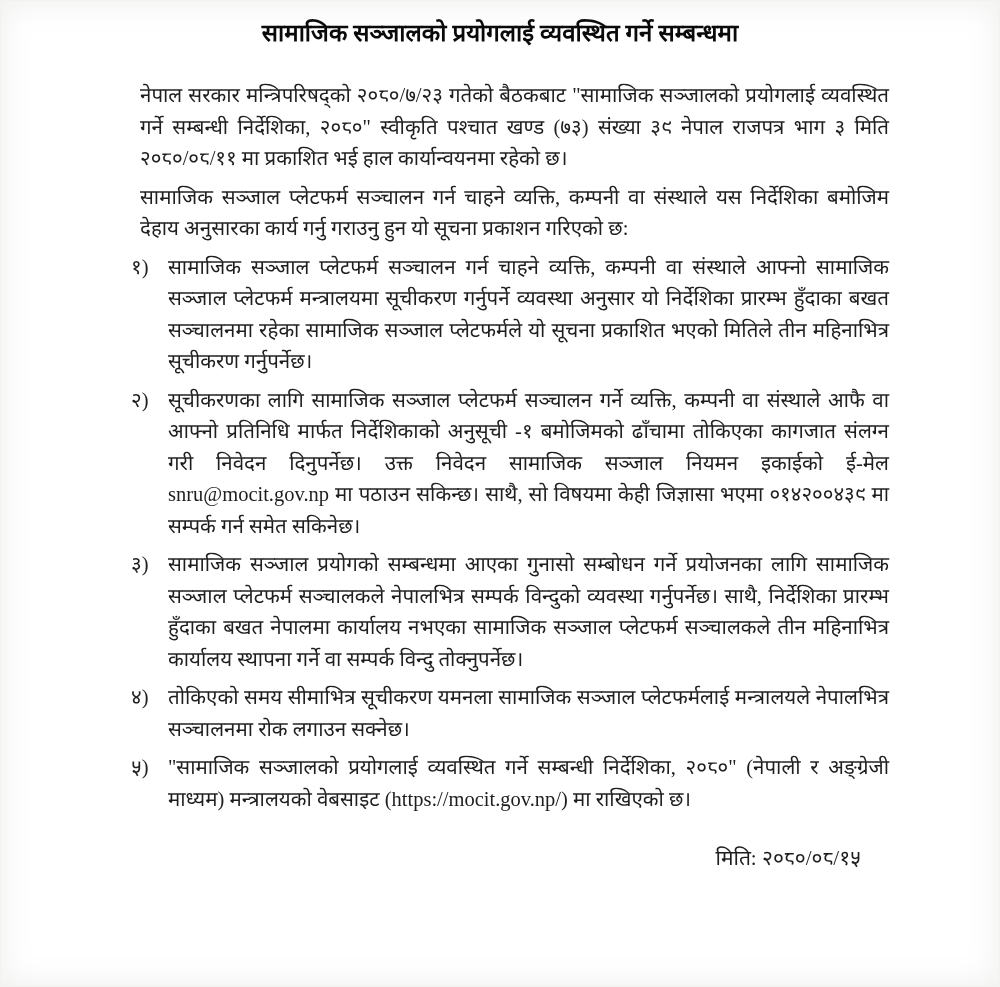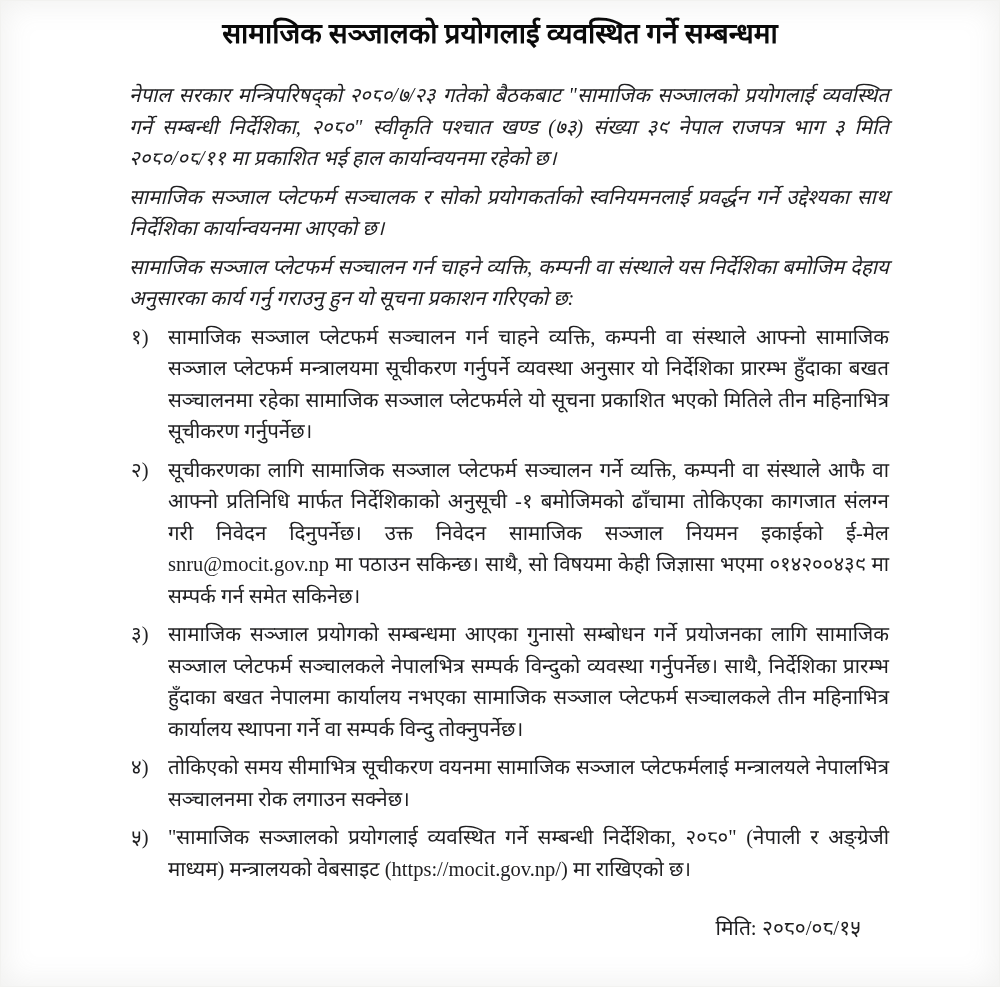--- a/index.html
+++ b/index.html
@@ -18,32 +18,31 @@
     box-shadow: inset 0 0 28px 4px rgba(140,140,135,0.12);
     overflow: hidden;
     font-family: "Liberation Serif", "DejaVu Serif", serif;
     color: #1e1e20;
   }
   .title-block {
     margin-top: 13px;
     text-align: center;
     font-weight: bold;
     color: #0a0a0a;
-    font-size: 28px;
+    font-size: 24px;
     line-height: 39px;
   }
   .content {
     margin: 27px 110px 0 123px;
     font-size: 20.5px;
     line-height: 31.5px;
   }
   .paragraph {
     text-align: justify;
-    margin: 0 0 7px 5px;
-    font-style: italic;
+    margin: 0 0 7px 16px;
   }
   .list-item {
     display: flex;
     margin: 0 0 7px 0;
   }
   .item-number {
     flex: 0 0 44px;
     box-sizing: border-box;
     padding-left: 7px;
   }
@@ -65,41 +64,40 @@
 
 <div class="page">
 
   <div class="title-block">
     <div>सामाजिक सञ्जालको प्रयोगलाई व्यवस्थित गर्ने सम्बन्धमा</div>
   </div>
 
   <div class="content">
 
     <p class="paragraph">नेपाल सरकार मन्त्रिपरिषद्को २०८०/७/२३ गतेको बैठकबाट "सामाजिक सञ्जालको प्रयोगलाई व्यवस्थित गर्ने सम्बन्धी निर्देशिका, २०८०" स्वीकृति पश्चात खण्ड (७३) संख्या ३९ नेपाल राजपत्र भाग ३ मिति २०८०/०८/११ मा प्रकाशित भई हाल कार्यान्वयनमा रहेको छ।</p>
-    <p class="paragraph">सामाजिक सञ्जाल प्लेटफर्म सञ्चालक र सोको प्रयोगकर्ताको स्वनियमनलाई प्रवर्द्धन गर्ने उद्देश्यका साथ निर्देशिका कार्यान्वयनमा आएको छ।</p>
     <p class="paragraph">सामाजिक सञ्जाल प्लेटफर्म सञ्चालन गर्न चाहने व्यक्ति, कम्पनी वा संस्थाले यस निर्देशिका बमोजिम देहाय अनुसारका कार्य गर्नु गराउनु हुन यो सूचना प्रकाशन गरिएको छ:</p>
 
     <div class="list-item">
       <span class="item-number">१)</span>
       <div class="item-text">सामाजिक सञ्जाल प्लेटफर्म सञ्चालन गर्न चाहने व्यक्ति, कम्पनी वा संस्थाले आफ्नो सामाजिक सञ्जाल प्लेटफर्म मन्त्रालयमा सूचीकरण गर्नुपर्ने व्यवस्था अनुसार यो निर्देशिका प्रारम्भ हुँदाका बखत सञ्चालनमा रहेका सामाजिक सञ्जाल प्लेटफर्मले यो सूचना प्रकाशित भएको मितिले तीन महिनाभित्र सूचीकरण गर्नुपर्नेछ।</div>
     </div>
 
     <div class="list-item">
       <span class="item-number">२)</span>
       <div class="item-text">सूचीकरणका लागि सामाजिक सञ्जाल प्लेटफर्म सञ्चालन गर्ने व्यक्ति, कम्पनी वा संस्थाले आफै वा आफ्नो प्रतिनिधि मार्फत निर्देशिकाको अनुसूची -१ बमोजिमको ढाँचामा तोकिएका कागजात संलग्न गरी निवेदन दिनुपर्नेछ। उक्त निवेदन सामाजिक सञ्जाल नियमन इकाईको ई-मेल snru@mocit.gov.np मा पठाउन सकिन्छ। साथै, सो विषयमा केही जिज्ञासा भएमा ०१४२००४३९ मा सम्पर्क गर्न समेत सकिनेछ।</div>
     </div>
 
     <div class="list-item">
       <span class="item-number">३)</span>
       <div class="item-text">सामाजिक सञ्जाल प्रयोगको सम्बन्धमा आएका गुनासो सम्बोधन गर्ने प्रयोजनका लागि सामाजिक सञ्जाल प्लेटफर्म सञ्चालकले नेपालभित्र सम्पर्क विन्दुको व्यवस्था गर्नुपर्नेछ। साथै, निर्देशिका प्रारम्भ हुँदाका बखत नेपालमा कार्यालय नभएका सामाजिक सञ्जाल प्लेटफर्म सञ्चालकले तीन महिनाभित्र कार्यालय स्थापना गर्ने वा सम्पर्क विन्दु तोक्नुपर्नेछ।</div>
     </div>
 
     <div class="list-item">
       <span class="item-number">४)</span>
-      <div class="item-text">तोकिएको समय सीमाभित्र सूचीकरण वयनमा सामाजिक सञ्जाल प्लेटफर्मलाई मन्त्रालयले नेपालभित्र सञ्चालनमा रोक लगाउन सक्नेछ।</div>
+      <div class="item-text">तोकिएको समय सीमाभित्र सूचीकरण यमनला सामाजिक सञ्जाल प्लेटफर्मलाई मन्त्रालयले नेपालभित्र सञ्चालनमा रोक लगाउन सक्नेछ।</div>
     </div>
 
     <div class="list-item">
       <span class="item-number">५)</span>
       <div class="item-text">"सामाजिक सञ्जालको प्रयोगलाई व्यवस्थित गर्ने सम्बन्धी निर्देशिका, २०८०" (नेपाली र अङ्ग्रेजी माध्यम) मन्त्रालयको वेबसाइट (https://mocit.gov.np/) मा राखिएको छ।</div>
     </div>
 
   </div>
 
   <div class="footer-block">

